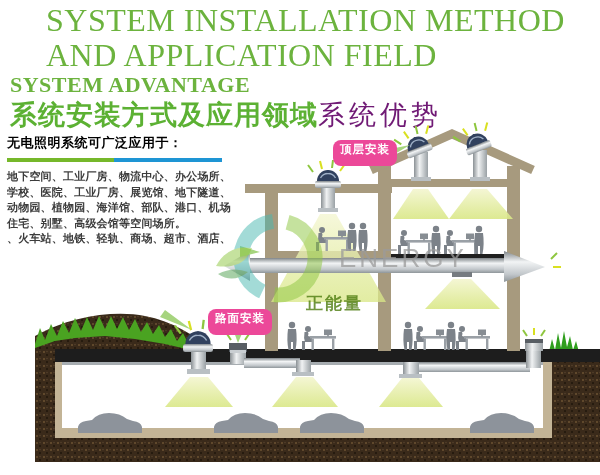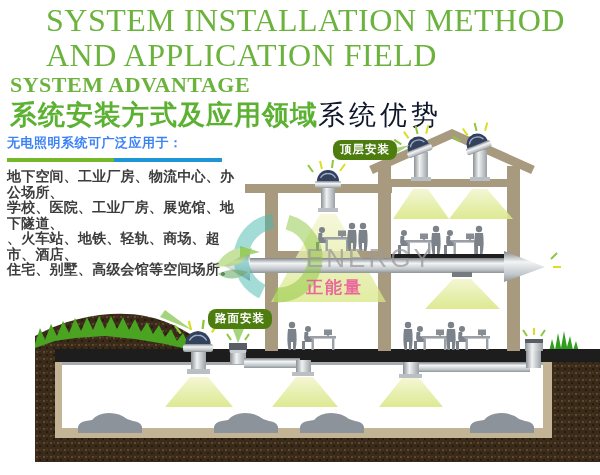--- a/index.html
+++ b/index.html
@@ -5,39 +5,39 @@
   html,body{margin:0;padding:0;background:#fff;}
   .stage{position:relative;width:600px;height:475px;background:#fff;overflow:hidden;
          font-family:"Liberation Sans","DejaVu Sans",sans-serif;}
   
   .hdr{position:absolute;left:10px;top:4px;line-height:1;}
   .hdr .en{font-family:"Liberation Serif","DejaVu Serif",serif;color:#6cb33e;}
   .hdr .l1,.hdr .l2{font-size:32px;letter-spacing:.5px;margin-bottom:3px;margin-left:36px;}
   .hdr .l3{font-size:22px;font-weight:bold;margin-top:2px;letter-spacing:.5px;}
   .hdr .cn{margin-top:6px;white-space:nowrap;}
   .hdr .cnb{font-size:27px;font-weight:bold;color:#5cb133;letter-spacing:1px;font-family:Liberation Mono, monospace;}
-  .hdr .cnl{font-size:27px;font-weight:normal;color:#0f172a;letter-spacing:4px;}
+  .hdr .cnl{font-size:27px;font-weight:normal;color:#701a75;letter-spacing:4px;}
   
   .intro{position:absolute;left:7px;top:134px;width:230px;}
-  .intro .blue-h{font-size:13px;font-weight:bold;color:#3b82f6;letter-spacing:.5px;}
+  .intro .blue-h{font-size:13px;font-weight:bold;color:#000000;letter-spacing:.5px;}
   .intro .bar{margin-top:6px;height:4px;width:215px;display:flex;}
   .intro .bar .g{width:107px;height:4px;background:#76b82a;}
   .intro .bar .b{width:108px;height:4px;background:#1e95d4;}
-  .intro .para{margin-top:7px;color:#3c3c3c;font-size:14px;font-weight:600;line-height:15.5px;letter-spacing:.2px;}
-  
-  .tag{position:absolute;background:#4d7c0f;color:#fff;font-size:11.5px;font-weight:bold;
-       letter-spacing:1px;padding:2px 7px 3px;border-radius:8px;white-space:nowrap;z-index:6;}
+  .intro .para{margin-top:7px;color:#3c3c3c;font-size:11px;font-weight:600;line-height:15.5px;letter-spacing:.2px;}
+  
+  .tag{position:absolute;background:#ec4899;color:#fff;font-size:11.5px;font-weight:bold;
+       letter-spacing:1px;padding:2px 7px 9px;border-radius:8px;white-space:nowrap;z-index:6;}
   .tag-roof{left:333px;top:140px;}
   .tag-side{left:188px;top:241px;}
   .tag-green{left:114px;top:300px;}
   .tag-road{left:208px;top:309px;}
   
   .wm{position:absolute;left:306px;top:243px;z-index:5;pointer-events:none;}
-  .wm .en{font-size:26px;letter-spacing:3px;color:#9b9b9b;opacity:.75;}
-  .wm .cn{font-size:17px;font-weight:bold;color:#ec4899;opacity:.8;margin-top:2px;letter-spacing:2px;}
+  .wm .en{font-size:26px;letter-spacing:3px;color:#9b9b9b;opacity:.75;margin-left:33px;}
+  .wm .cn{font-size:17px;font-weight:bold;color:#4d7c0f;opacity:.8;margin-top:18px;letter-spacing:2px;}
   svg{position:absolute;left:0;top:0;}
 </style>
 </head>
 <body>
 
 <div class="stage">
 
   <div class="hdr">
     <div class="en l1">SYSTEM INSTALLATION METHOD</div>
     <div class="en l2">AND APPLICATION FIELD</div>
@@ -47,22 +47,23 @@
 
   <div class="intro">
     <div class="blue-h">无电照明系统可广泛应用于：</div>
     <div class="bar">
       <div class="g"></div>
       <div class="b"></div>
     </div>
     <div class="para">
       <div>地下空间、工业厂房、物流中心、办公场所、</div>
       <div>学校、医院、工业厂房、展览馆、地下隧道、</div>
+      <div>动物园、植物园、海洋馆、部队、港口、机场</div>
+      <div>住宅、别墅、高级会馆等空间场所。</div>
       <div>、火车站、地铁、轻轨、商场、超市、酒店、</div>
-      <div>住宅、别墅、高级会馆等空间场所。</div>
     </div>
   </div>
 
   <svg width="600" height="475" viewBox="0 0 600 475">
     <defs>
       <linearGradient id="gradV" x1="0" y1="0" x2="0" y2="1">
         <stop offset="0" stop-color="#7e8488"></stop>
           <stop offset="0.35" stop-color="#f2f4f5"></stop>
         <stop offset="0.75" stop-color="#c2c7cb"></stop>
           <stop offset="1" stop-color="#8f969a"></stop>

